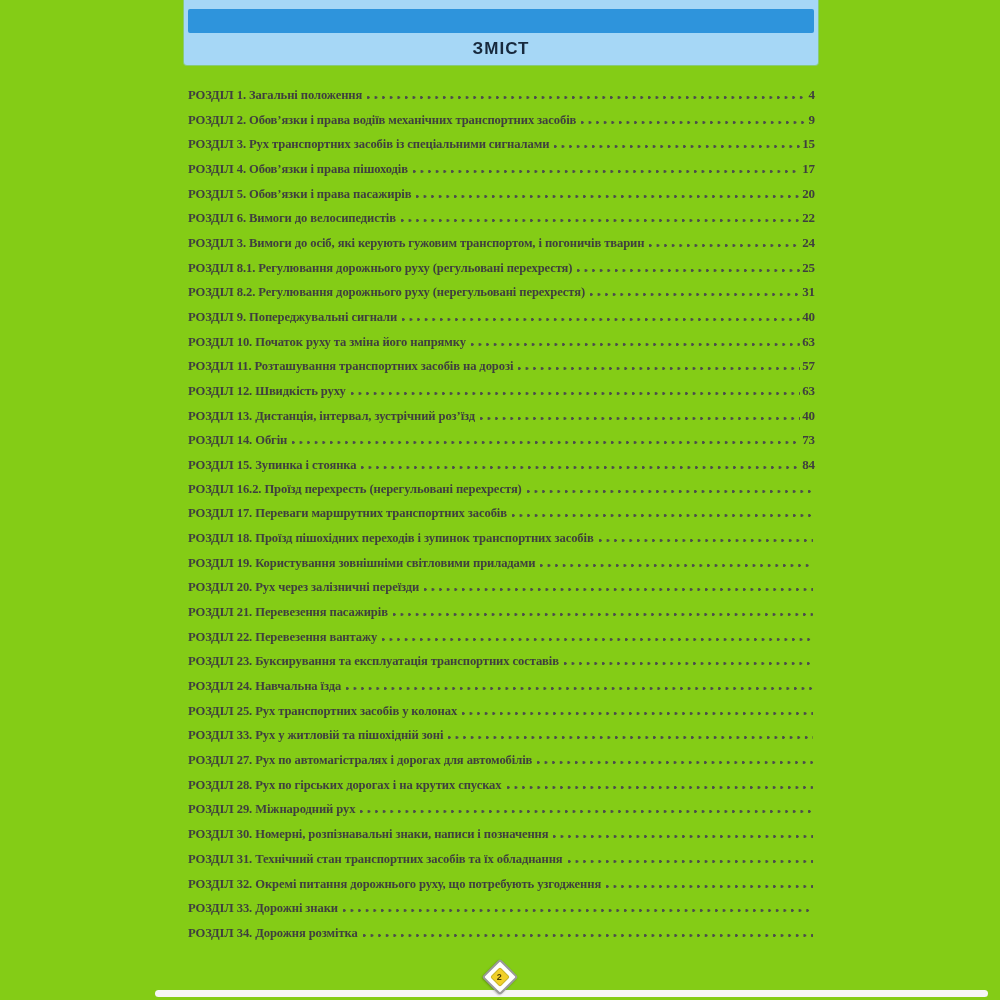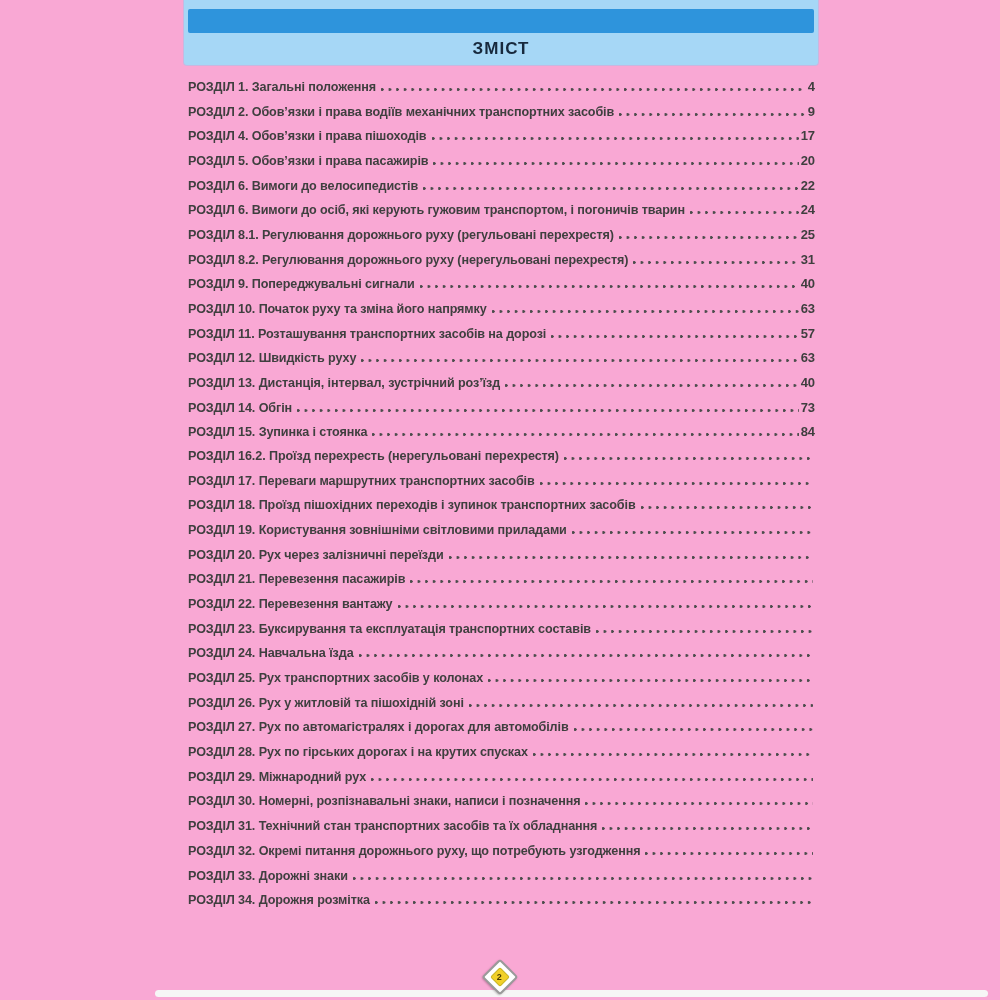--- a/index.html
+++ b/index.html
@@ -11,21 +11,21 @@
     --dot-color:#4c4c4c;
     --badge-yellow:#f2d029;
     --badge-yellow-border:#c8b320;
     --badge-gray-border:#9a9a9a;
   }
   *{margin:0;padding:0;box-sizing:border-box;}
   html,body{background:#ffffff;}
   .page-wrap{
     position:relative;
     width:1000px;height:1000px;
-    background:#f9a8d4;
+    background:#84cc16;
     overflow:hidden;
     font-family:"Liberation Sans","DejaVu Sans",sans-serif;
     color:var(--body-text);
   }
   .content{
     position:absolute;
     left:184px;top:0;
     width:634px;
   }
   
@@ -47,22 +47,23 @@
     top:33px;left:0;right:0;height:32px;
     line-height:31px;
     text-align:center;
     font-size:17px;
     font-weight:bold;
     letter-spacing:1px;
     color:var(--title-text);
   }
   
   .toc-list{
-    margin-top:14px;
+    margin-top:22px;
     padding:0 3px 0 4px;
+    font-family:Liberation Serif, serif;
   }
   .toc-row{
     display:flex;
     align-items:baseline;
     height:24.68px;
     font-size:12.6px;
     font-weight:bold;
     letter-spacing:-0.1px;
     white-space:nowrap;
   }
@@ -147,36 +148,41 @@
     <span class="toc-label">РОЗДІЛ 1. Загальні положення</span>
     <span class="toc-dots"></span>
     <span class="toc-page">4</span>
   </div>
         <div class="toc-row">
     <span class="toc-label">РОЗДІЛ 2. Обов’язки і права водіїв механічних транспортних засобів</span>
     <span class="toc-dots"></span>
     <span class="toc-page">9</span>
   </div>
         <div class="toc-row">
+    <span class="toc-label">РОЗДІЛ 3. Рух транспортних засобів із спеціальними сигналами</span>
+    <span class="toc-dots"></span>
+    <span class="toc-page">15</span>
+  </div>
+        <div class="toc-row">
     <span class="toc-label">РОЗДІЛ 4. Обов’язки і права пішоходів</span>
     <span class="toc-dots"></span>
     <span class="toc-page">17</span>
   </div>
         <div class="toc-row">
     <span class="toc-label">РОЗДІЛ 5. Обов’язки і права пасажирів</span>
     <span class="toc-dots"></span>
     <span class="toc-page">20</span>
   </div>
         <div class="toc-row">
     <span class="toc-label">РОЗДІЛ 6. Вимоги до велосипедистів</span>
     <span class="toc-dots"></span>
     <span class="toc-page">22</span>
   </div>
         <div class="toc-row">
-    <span class="toc-label">РОЗДІЛ 6. Вимоги до осіб, які керують гужовим транспортом, і погоничів тварин</span>
+    <span class="toc-label">РОЗДІЛ 3. Вимоги до осіб, які керують гужовим транспортом, і погоничів тварин</span>
     <span class="toc-dots"></span>
     <span class="toc-page">24</span>
   </div>
         <div class="toc-row">
     <span class="toc-label">РОЗДІЛ 8.1. Регулювання дорожнього руху (регульовані перехрестя)</span>
     <span class="toc-dots"></span>
     <span class="toc-page">25</span>
   </div>
         <div class="toc-row">
     <span class="toc-label">РОЗДІЛ 8.2. Регулювання дорожнього руху (нерегульовані перехрестя)</span>
@@ -262,21 +268,21 @@
     <span class="toc-label">РОЗДІЛ 24. Навчальна їзда</span>
     <span class="toc-dots"></span>
     <span class="toc-page"></span>
   </div>
         <div class="toc-row">
     <span class="toc-label">РОЗДІЛ 25. Рух транспортних засобів у колонах</span>
     <span class="toc-dots"></span>
     <span class="toc-page"></span>
   </div>
         <div class="toc-row">
-    <span class="toc-label">РОЗДІЛ 26. Рух у житловій та пішохідній зоні</span>
+    <span class="toc-label">РОЗДІЛ 33. Рух у житловій та пішохідній зоні</span>
     <span class="toc-dots"></span>
     <span class="toc-page"></span>
   </div>
         <div class="toc-row">
     <span class="toc-label">РОЗДІЛ 27. Рух по автомагістралях і дорогах для автомобілів</span>
     <span class="toc-dots"></span>
     <span class="toc-page"></span>
   </div>
         <div class="toc-row">
     <span class="toc-label">РОЗДІЛ 28. Рух по гірських дорогах і на крутих спусках</span>

